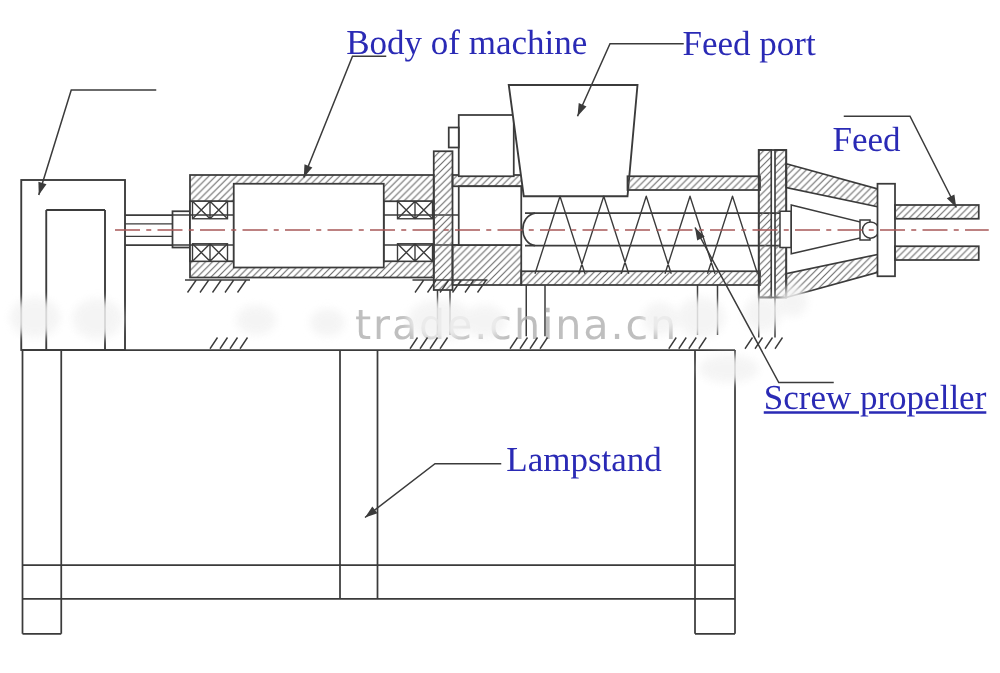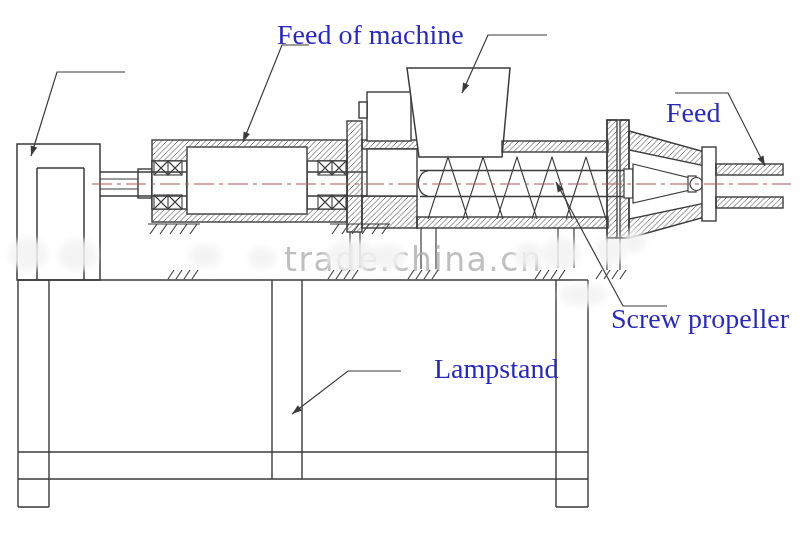--- a/index.html
+++ b/index.html
@@ -5,22 +5,22 @@
   html,body{margin:0;padding:0;background:#ffffff;}
   .frame{position:relative;width:800px;height:538px;background:#ffffff;overflow:hidden;
          font-family:"Liberation Serif","DejaVu Serif",serif;}
   .frame svg{position:absolute;left:0;top:0;}
   .diagram-label{position:absolute;font-size:28px;line-height:28px;color:#2a2ab5;
                  white-space:nowrap;font-family:"Liberation Serif","DejaVu Serif",serif;}
   #lbl-reduction{left:15px;top:44px;}
   #lbl-body{left:277px;top:21px;}
   #lbl-feed{left:546px;top:22px;}
   #lbl-mold{left:666px;top:99px;}
-  #lbl-screw{left:611px;top:305px;}
-  #lbl-lampstand{left:405px;top:355px;margin-left:29px;}
+  #lbl-screw{left:611px;top:305px;text-decoration:underline;}
+  #lbl-lampstand{left:405px;top:355px;}
 </style>
 </head>
 <body>
 
 <div class="frame">
 
 <svg width="800" height="538" viewBox="0 0 800 538">
   <defs>
     <pattern id="hatch" patternUnits="userSpaceOnUse" width="5.5" height="5.5">
       <path d="M0,5.5 L5.5,0 M-1.4,1.4 L1.4,-1.4 M4.1,6.9 L6.9,4.1" stroke="#6a6a6a" stroke-width="0.9" fill="none"></path>
@@ -165,18 +165,19 @@
   <g stroke="#3b3b3b" stroke-width="1.2" fill="none">
     <path d="M125,72 L57,72 L31,156" marker-end="url(#arr)"></path>
     <path d="M309,45 L282,45 L243,142" marker-end="url(#arr)"></path>
     <path d="M547,35 L488,35 L462,93" marker-end="url(#arr)"></path>
     <path d="M675,93 L728,93 L765,166" marker-end="url(#arr)"></path>
     <path d="M667,306 L623,306 L556,182" marker-end="url(#arr)"></path>
     <path d="M401,371 L348,371 L292,414" marker-end="url(#arr)"></path>
   </g>
 </svg>
 
-<div class="diagram-label" id="lbl-body">Feed of machine</div>
+<div class="diagram-label" id="lbl-body">Body of machine</div>
+<div class="diagram-label" id="lbl-feed">Feed port</div>
 <div class="diagram-label" id="lbl-mold">Feed</div>
 <div class="diagram-label" id="lbl-screw">Screw propeller</div>
 <div class="diagram-label" id="lbl-lampstand">Lampstand</div>
 
 </div>
 
 </body></html>

